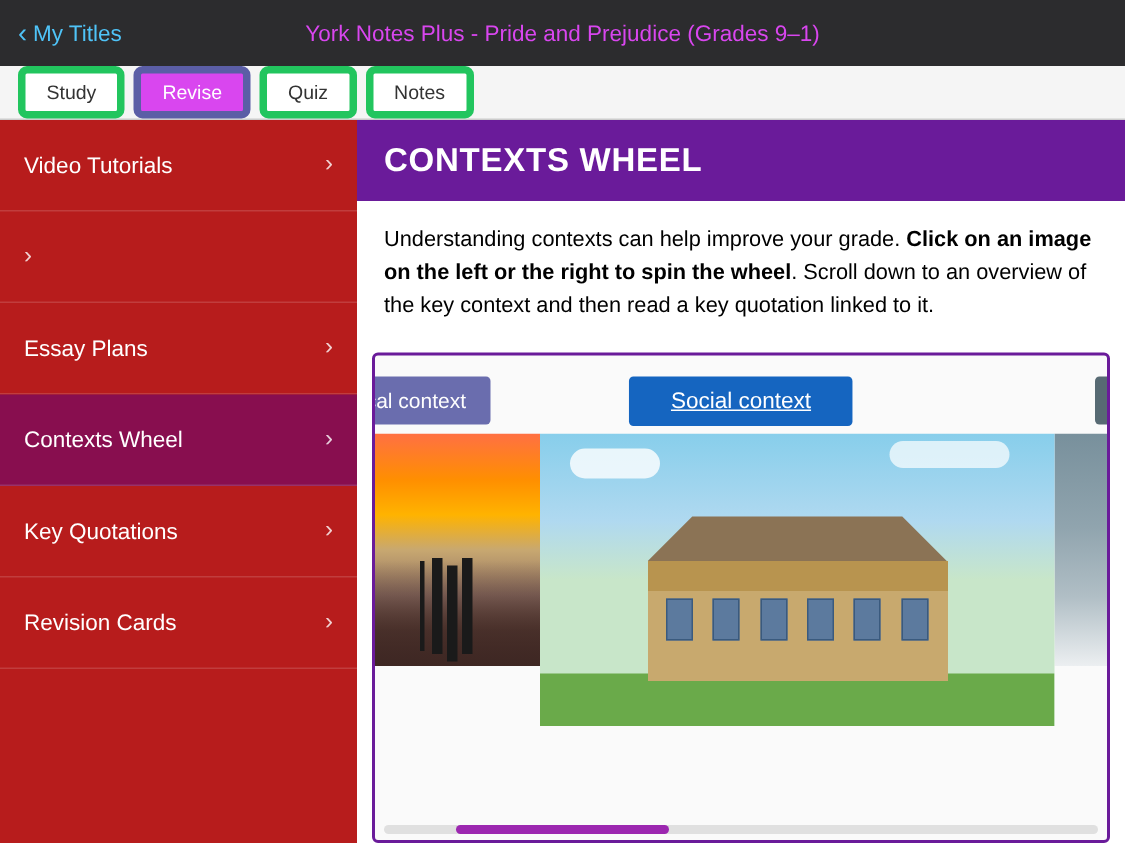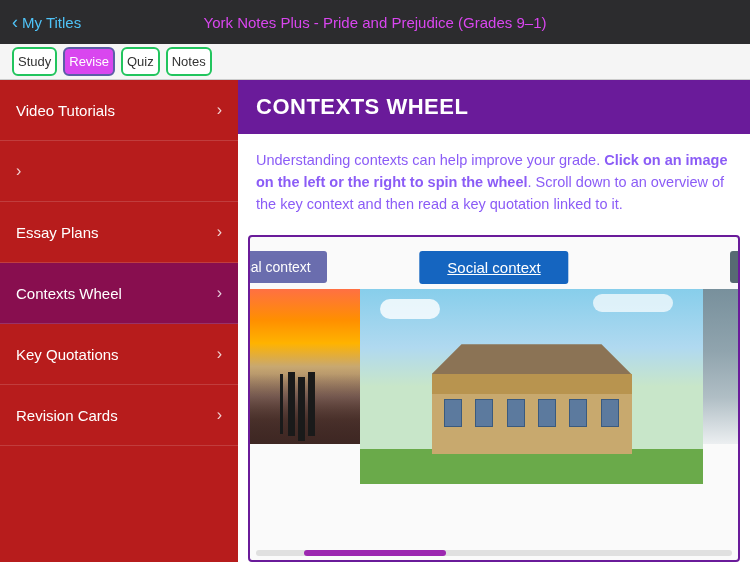--- a/index.html
+++ b/index.html
@@ -48,23 +48,23 @@
     .tab-bar {
       background: #f5f5f5;
       border-bottom: 1px solid #ccc;
       height: 36px;
       display: flex;
       align-items: center;
       padding: 0 12px;
       gap: 6px;
     }
     .tab-btn {
-      padding: 5px 4px;
+      padding: 5px 14px;
       border-radius: 6px;
-      border: 2px solid #22c55e;
+      border: 5px solid #22c55e;
       background: white;
       font-size: 13px;
       cursor: pointer;
       color: #333;
     }
     .tab-btn.active {
       background: #d946ef;
       color: white;
       border-color: #5b5ea6;
     }
@@ -118,21 +118,21 @@
     }
     .content-header-title {
       color: white;
       font-size: 22px;
       font-weight: 700;
       letter-spacing: 0.5px;
     }
     .content-body {
       padding: 16px 18px 10px 18px;
       font-size: 14.5px;
-      color: #8b5cf6;
+      color: #000000;
       line-height: 1.5;
     }
     .content-body .highlight {
       font-weight: 700;
     }
 
     
     .wheel-container {
       margin: 10px 10px 0 10px;
       border: 2px solid #6a1b9a;

